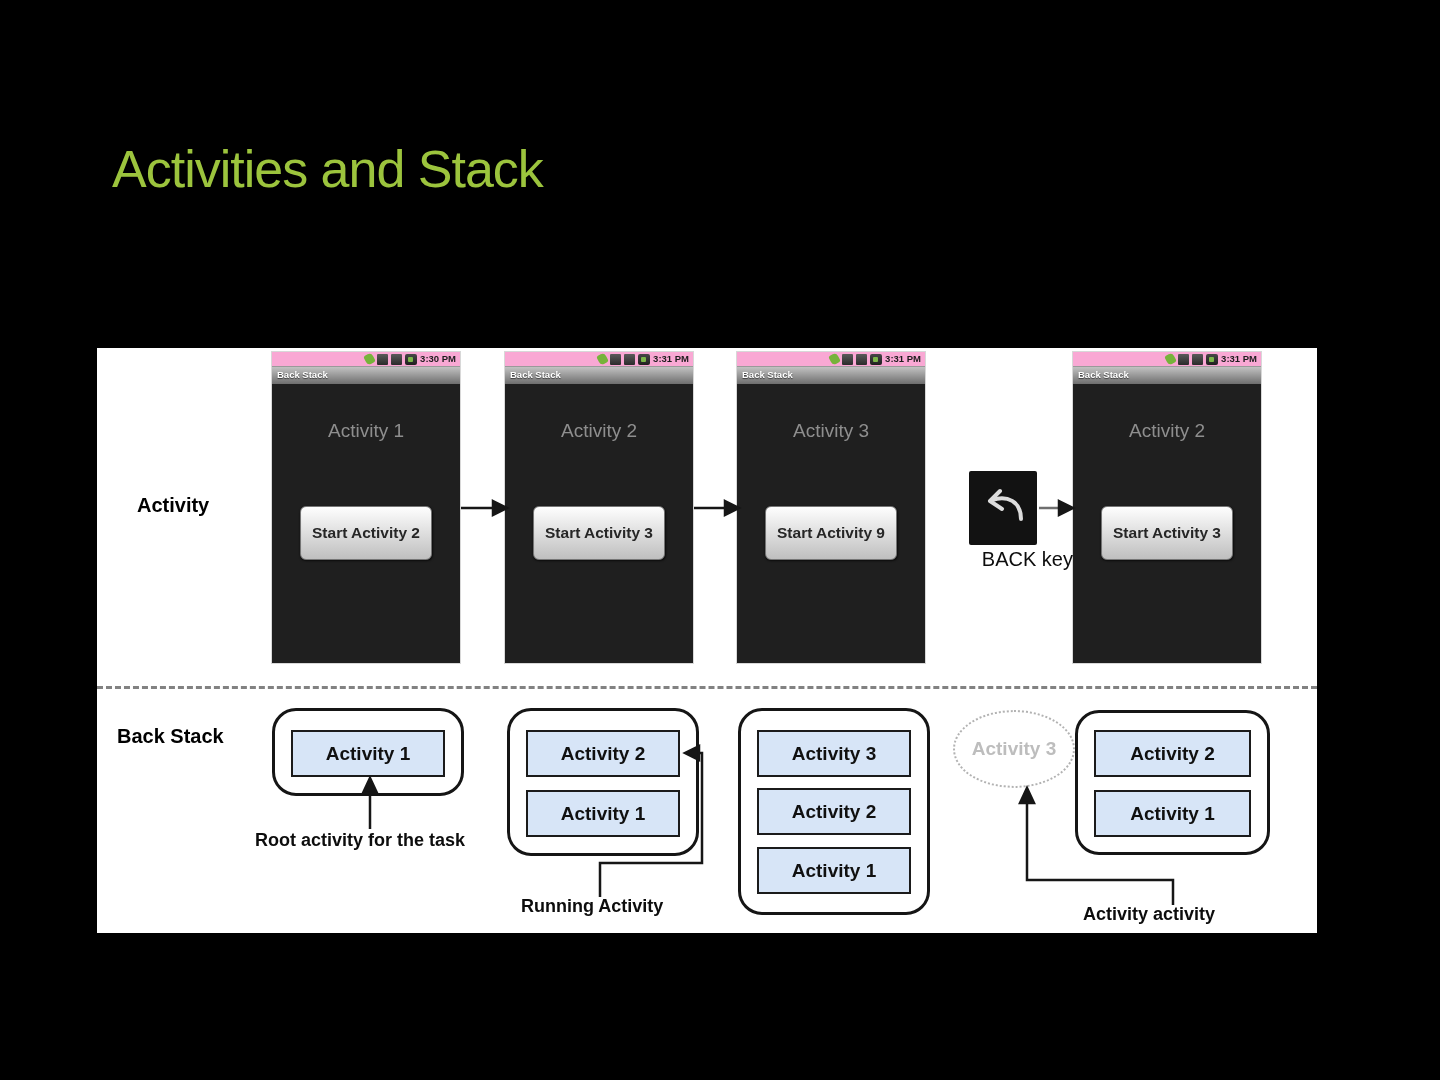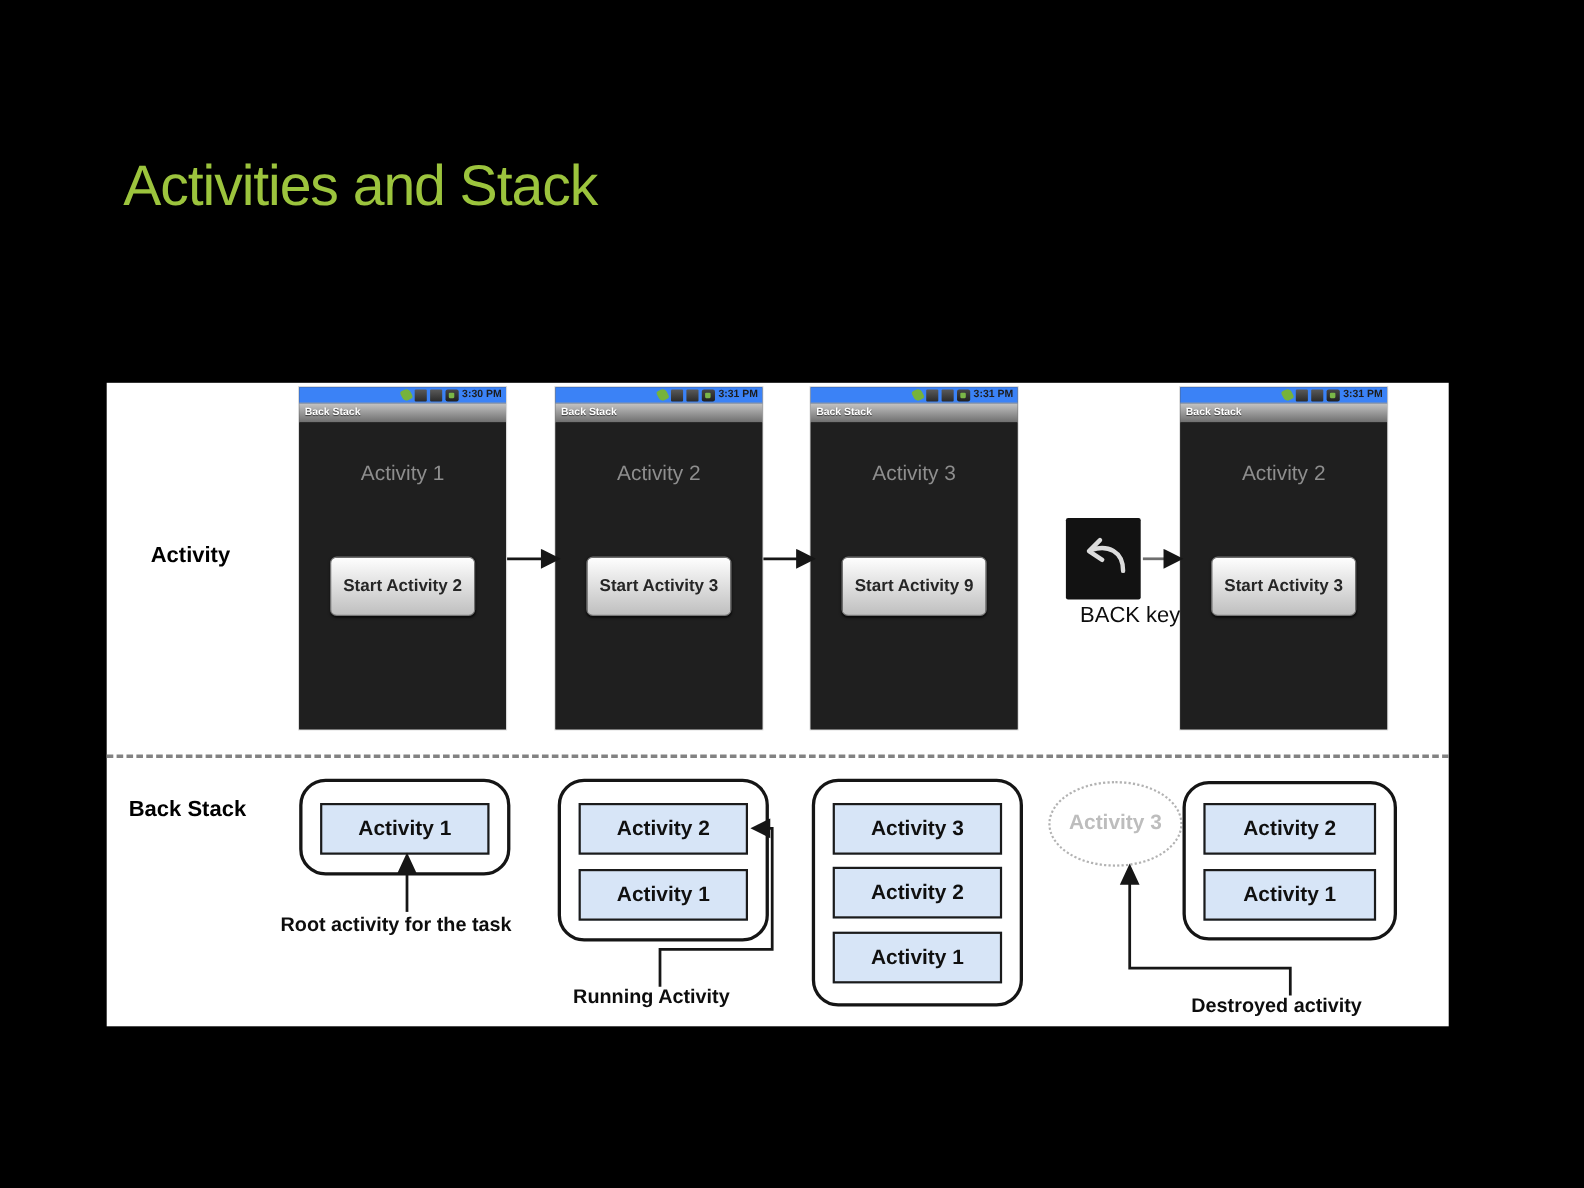--- a/index.html
+++ b/index.html
@@ -37,21 +37,21 @@
     border-top:3px dashed #828282;
   }
   
   .phone{
     position:absolute;top:4px;width:188px;height:311px;
     background:var(--phone-screen);
     box-shadow:0 0 0 1px #d8d8d8;
   }
   .phone.p1{left:175px;} .phone.p2{left:408px;} .phone.p3{left:640px;} .phone.p4{left:976px;}
   .statusbar{
-    height:15px;background:#3b82f6;border-bottom:1px solid #9a9a9a;
+    height:15px;background:#f9a8d4;border-bottom:1px solid #9a9a9a;
     display:flex;align-items:center;justify-content:flex-end;gap:3px;padding:0 4px;
   }
   .si{display:inline-block;position:relative;}
   .si-usb{width:9px;height:10px;background:#76b33a;border-radius:2px 4px 2px 4px;transform:rotate(-28deg);}
   .si-sq{width:11px;height:11px;background:linear-gradient(#5a5a5a,#2b2b2b);border-radius:1px;}
   .si-batt{width:12px;height:11px;background:linear-gradient(#474747,#1f1f1f);border-radius:2px;}
   .si-batt::after{content:"";position:absolute;left:3px;top:3px;width:5px;height:5px;background:#7ab648;border-radius:1px;}
   .sb-time{font-size:9.5px;font-weight:700;color:#1c1c1c;line-height:1;}
   .apptitlebar{
     height:17px;background:linear-gradient(#c2c2c2,#6e6e6e);
@@ -207,21 +207,21 @@
 
   <div class="cloud">Activity 3</div>
 
   <div class="stack s4">
     <div class="stack-item t1">Activity 2</div>
     <div class="stack-item t2">Activity 1</div>
   </div>
 
   <div class="ann root">Root activity for the task</div>
   <div class="ann running">Running Activity</div>
-  <div class="ann destroyed">Destroyed activity</div>
+  <div class="ann destroyed">Activity activity</div>
 
   <svg class="connectors" width="1220" height="585" viewBox="0 0 1220 585">
     <g stroke="#161616" stroke-width="2.5" fill="#161616">
 
       <line x1="364" y1="160" x2="397" y2="160"></line>
       <polygon points="396,153 410,160 396,167"></polygon>
 
       <line x1="597" y1="160" x2="629" y2="160"></line>
       <polygon points="628,153 642,160 628,167"></polygon>
 

